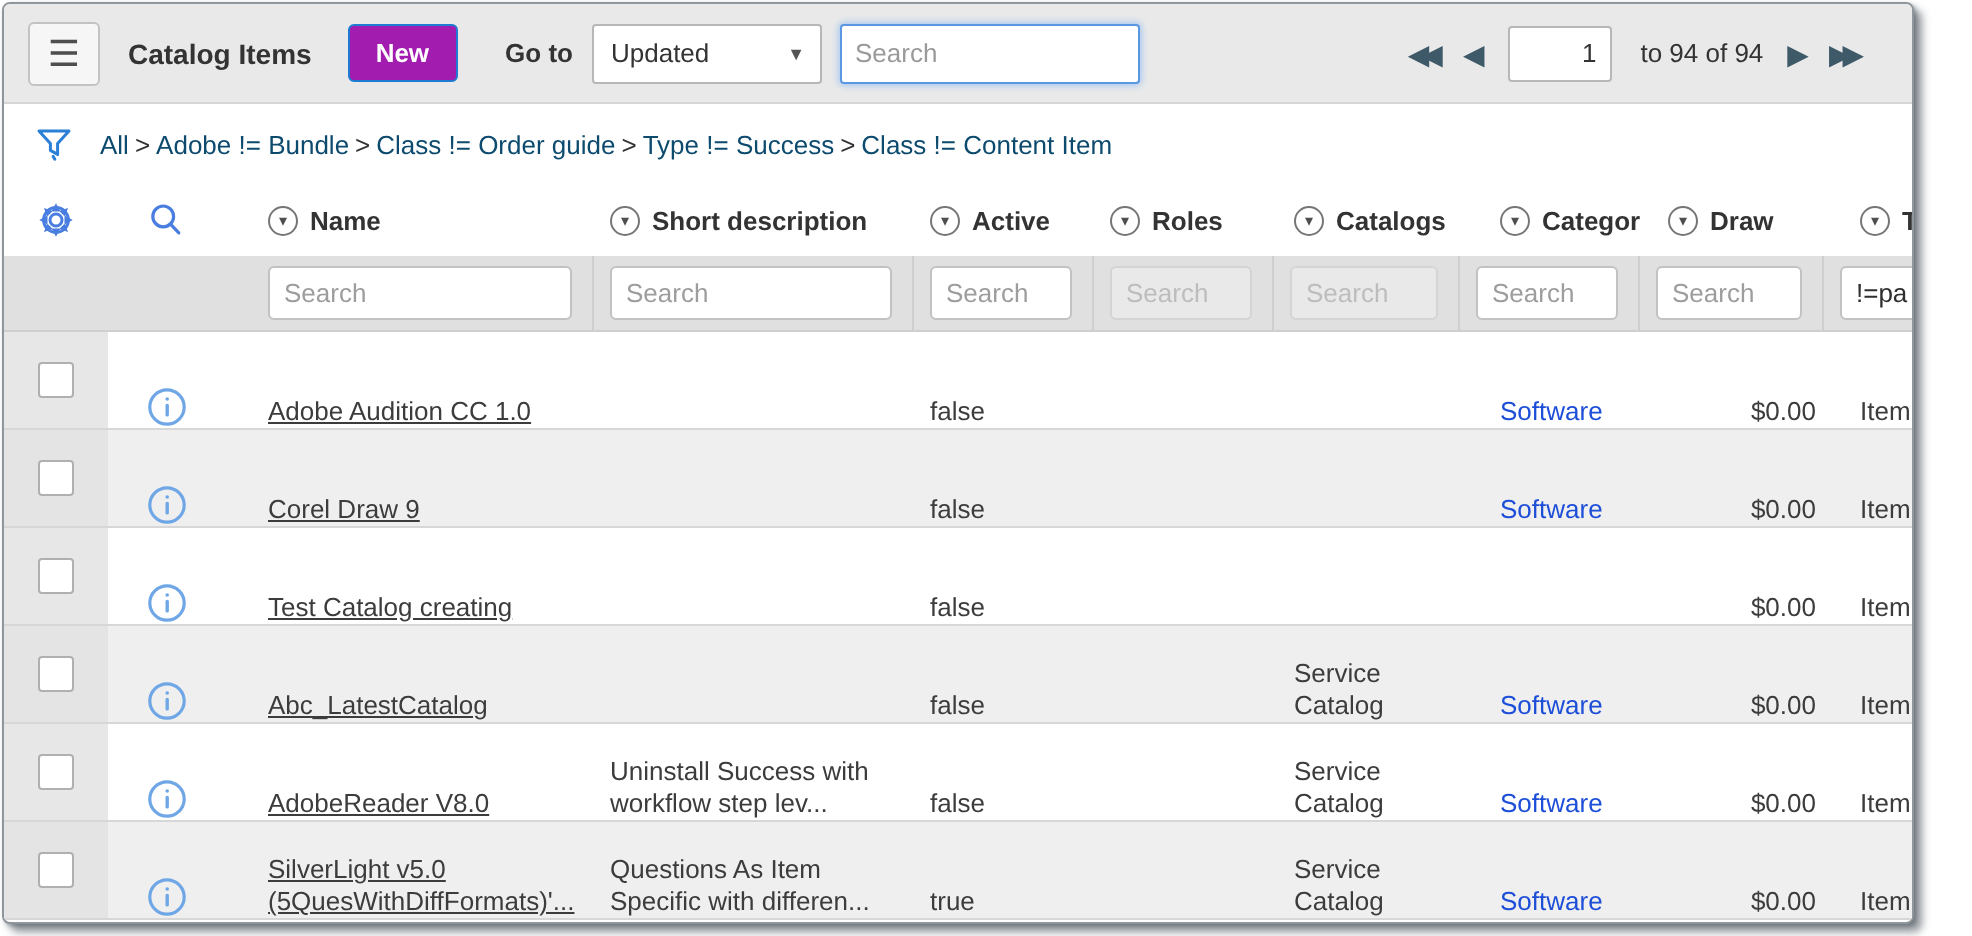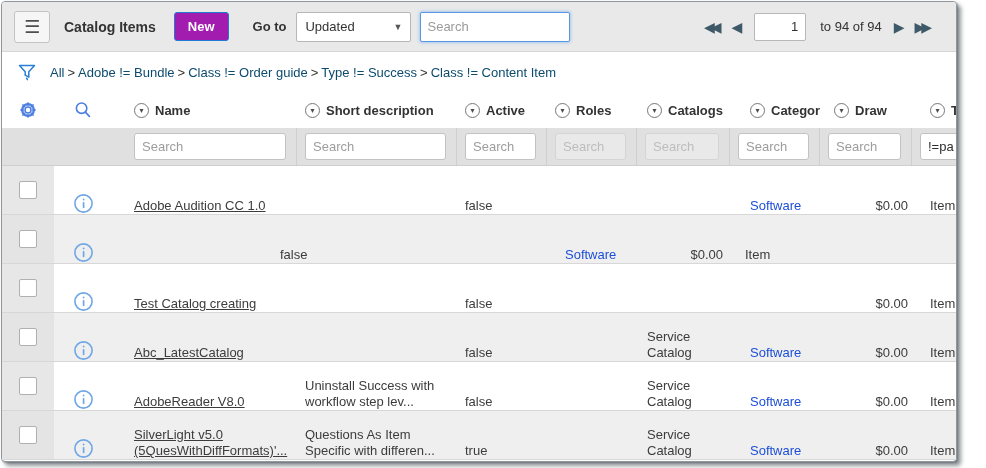--- a/index.html
+++ b/index.html
@@ -275,20 +275,21 @@
     </div>
     <div class="cell cell-info">
       <span class="info-icon">
         <svg width="21" height="21" viewBox="0 0 21 21" fill="none">
           <circle cx="10.5" cy="10.5" r="8.6" stroke="#6fa7e6" stroke-width="1.6"></circle>
           <rect x="9.7" y="5.6" width="1.8" height="1.8" rx="0.9" fill="#6fa7e6"></rect>
           <rect x="9.75" y="8.9" width="1.7" height="6.4" rx="0.8" fill="#6fa7e6"></rect>
         </svg>
       </span>
     </div>
+    <div class="cell c-name"><span class="name-link">Corel Draw 9</span></div>
     <div class="cell c-shortdesc empty"></div>
     <div class="cell c-active">false</div>
     <div class="cell c-roles empty"></div>
     <div class="cell c-catalogs empty"></div>
     <div class="cell c-category"><span class="category-link">Software</span></div>
     <div class="cell c-price">$0.00</div>
     <div class="cell c-type">Item</div>
   </div>
 
   <div class="row">

